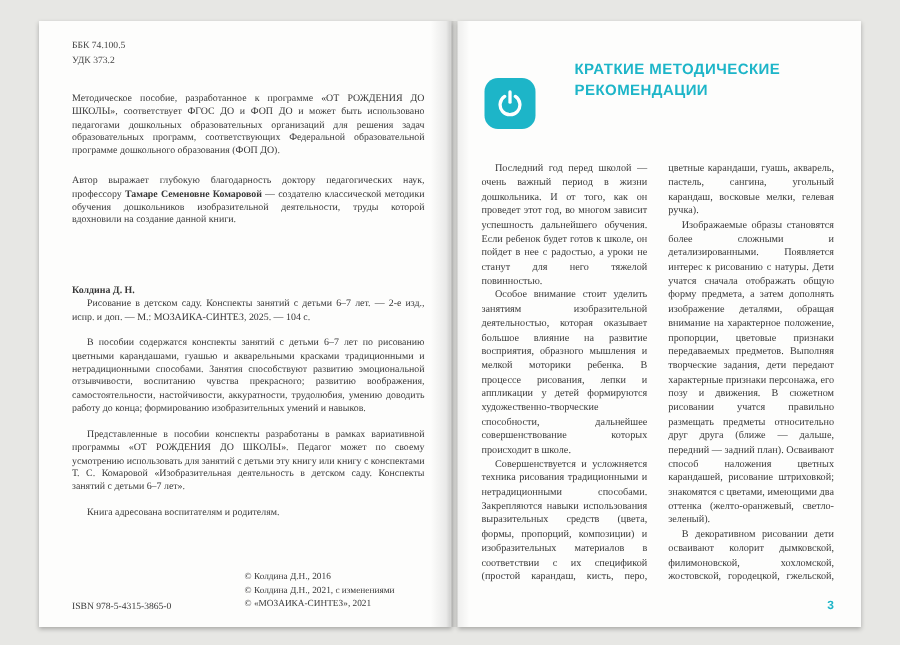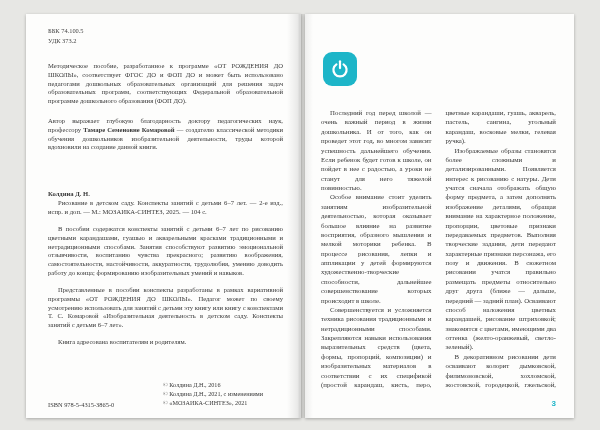--- a/index.html
+++ b/index.html
@@ -80,20 +80,22 @@
 
   <div class="page page-right">
     <div class="rp-header">
       <div class="chapter-icon accent-bg" style="background: rgb(29, 181, 200);">
         <svg viewBox="0 0 24 24" width="22" height="22" aria-hidden="true">
           <path d="M12 3.6 V11" stroke="#ffffff" stroke-width="2.4" stroke-linecap="round" fill="none"></path>
           <path d="M8.1 6.9 A7.2 7.2 0 1 0 15.9 6.9" stroke="#ffffff" stroke-width="2.4" stroke-linecap="round" fill="none"></path>
         </svg>
       </div>
       <div class="rp-title accent-fg" style="color: rgb(29, 181, 200);">
+        <div>КРАТКИЕ МЕТОДИЧЕСКИЕ</div>
+        <div>РЕКОМЕНДАЦИИ</div>
       </div>
     </div>
 
     <div class="cols">
       <p>Последний год перед школой — очень важный период в жизни дошкольника. И от того, как он проведет этот год, во многом зависит успешность дальнейшего обучения. Если ребенок будет готов к школе, он пойдет в нее с радостью, а уроки не станут для него тяжелой повинностью.</p>
       <p>Особое внимание стоит уделить занятиям изобразительной деятельностью, которая оказывает большое влияние на развитие восприятия, образного мышления и мелкой моторики ребенка. В процессе рисования, лепки и аппликации у детей формируются художественно-творческие способности, дальнейшее совершенствование которых происходит в школе.</p>
       <p>Совершенствуется и усложняется техника рисования традиционными и нетрадиционными способами. Закрепляются навыки использования выразительных средств (цвета, формы, пропорций, композиции) и изобразительных материалов в соответствии с их спецификой (простой карандаш, кисть, перо, цветные карандаши, гуашь, акварель, пастель, сангина, угольный карандаш, восковые мелки, гелевая ручка).</p>
       <p>Изображаемые образы становятся более сложными и детализированными. Появляется интерес к рисованию с натуры. Дети учатся сначала отображать общую форму предмета, а затем дополнять изображение деталями, обращая внимание на характерное положение, пропорции, цветовые признаки передаваемых предметов. Выполняя творческие задания, дети передают характерные признаки персонажа, его позу и движения. В сюжетном рисовании учатся правильно размещать предметы относительно друг друга (ближе — дальше, передний — задний план). Осваивают способ наложения цветных карандашей, рисование штриховкой; знакомятся с цветами, имеющими два оттенка (желто-оранжевый, светло-зеленый).</p>
       <p>В декоративном рисовании дети осваивают колорит дымковской, филимоновской, хохломской, жостовской, городецкой, гжельской, полхов-майданской, каргопольской росписи на бумажных силуэтах и вылепленных игрушках. Дети учатся самостоятельно составлять узоры растительного, геометрического и предметного характера, учатся использовать симметрию.</p>
     </div>

